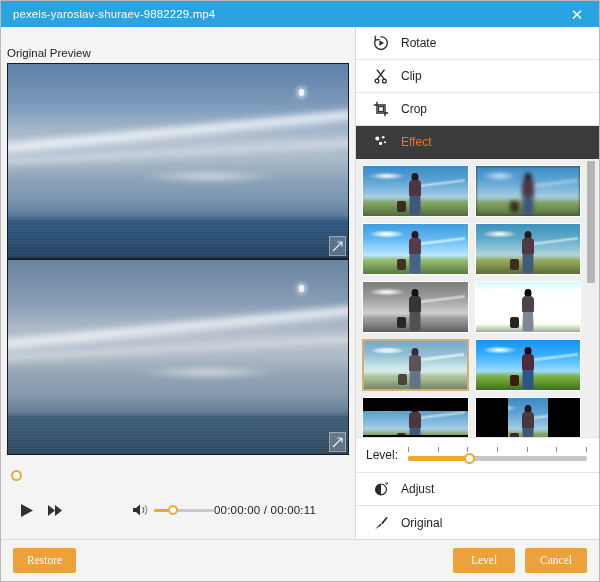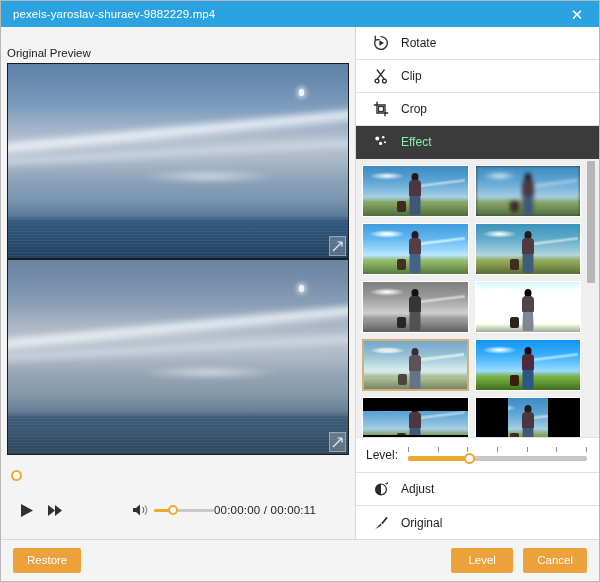--- a/index.html
+++ b/index.html
@@ -246,21 +246,21 @@
     padding-left: 14px;
     border-bottom: 1px solid #e2e2e2;
     font-size: 12px;
     color: #1f1f1f;
     cursor: pointer;
     background: #ffffff;
     flex: 0 0 33px;
   }
   .menu-item.active {
     background: #3b3b3b;
-    color: #86efac;
+    color: #f97316;
     border-bottom-color: #3b3b3b;
   }
   .menu-item .mi-icon {
     width: 22px; height: 22px;
     display: flex; align-items: center; justify-content: center;
     margin-right: 9px;
   }
   .menu-item .mi-label { line-height: 1; }
 
   
@@ -457,21 +457,21 @@
     border-top: 1px solid #d9d9d9;
     background: #f4f4f4;
     display: flex;
     align-items: center;
     padding: 0 12px;
   }
   .obtn {
     background: #eda13a;
     color: #ffffff;
     border: none;
-    font-family: Liberation Sans, sans-serif;
+    font-family: Liberation Serif, serif;
     font-size: 11.5px;
     height: 25px;
     min-width: 62px;
     padding: 0 14px;
     border-radius: 2px;
     cursor: pointer;
     line-height: 25px;
   }
   .footer .spacer { flex: 1 1 auto; }
   .footer .obtn + .obtn { margin-left: 10px; }

